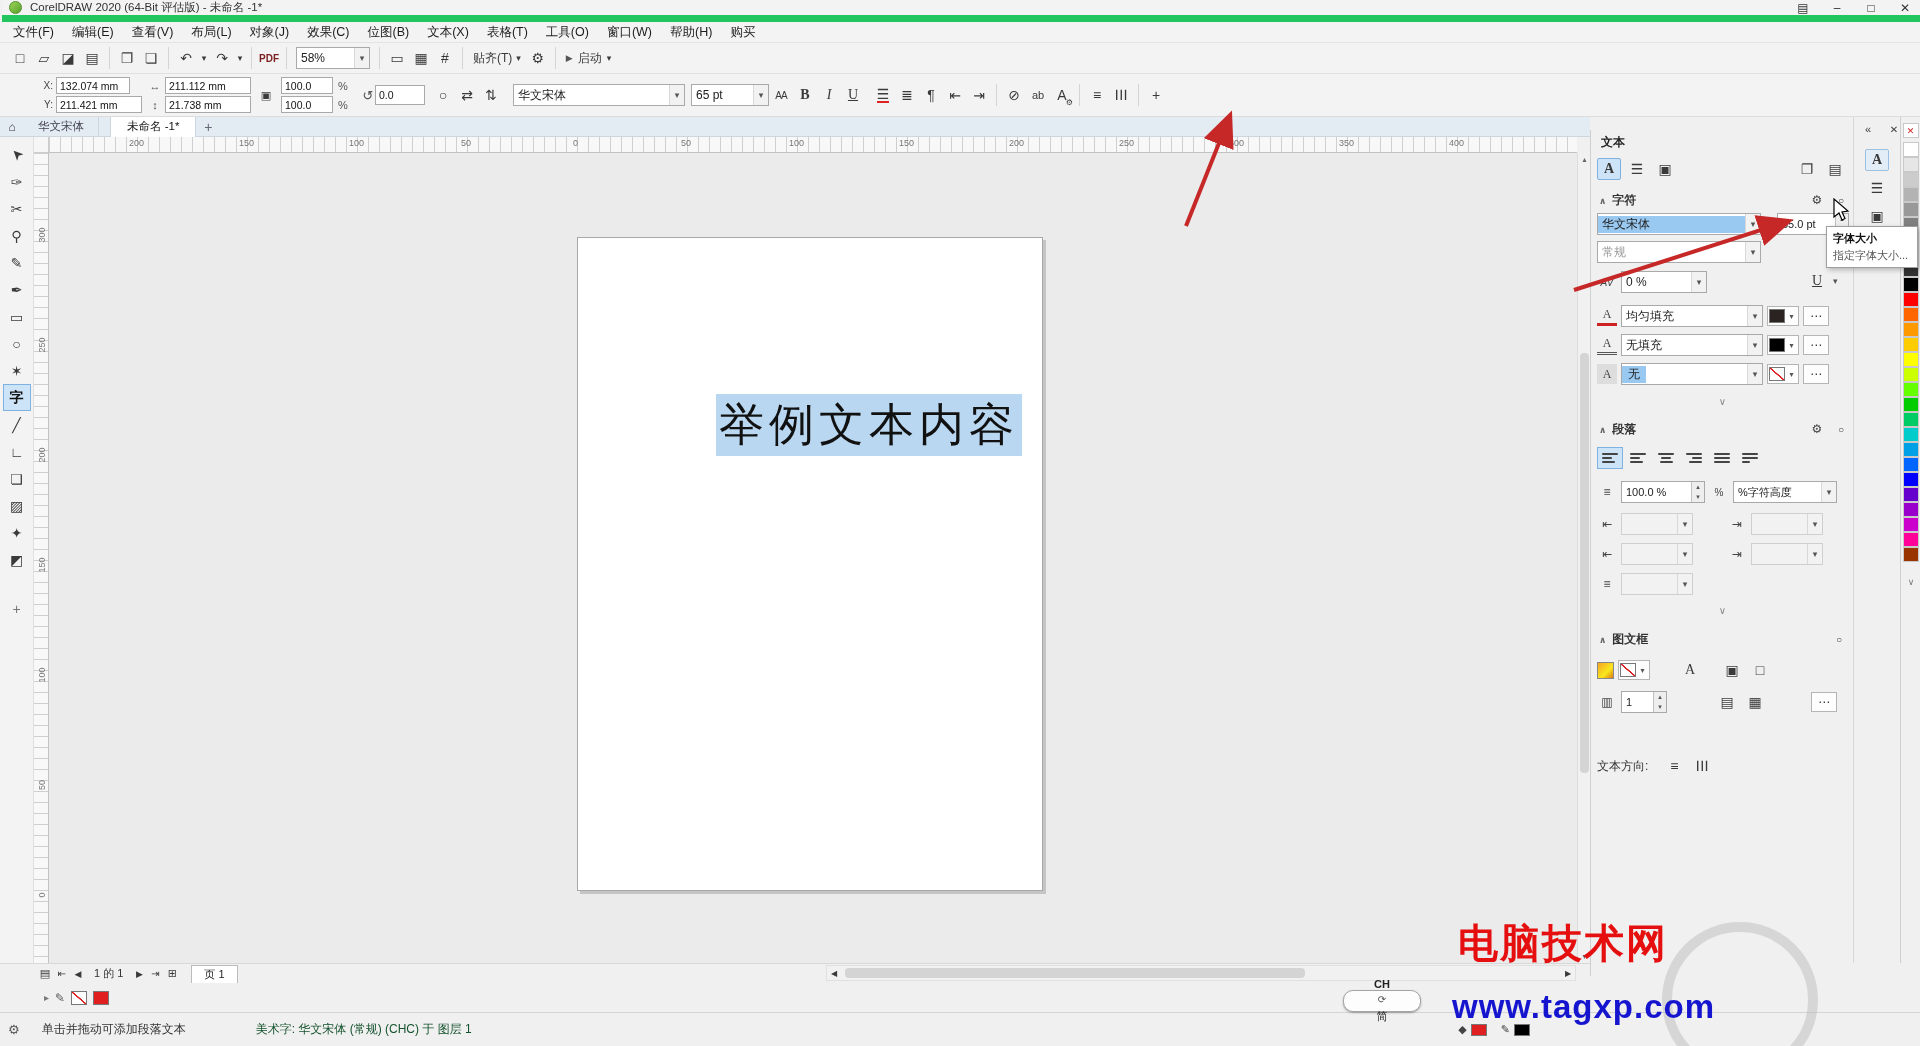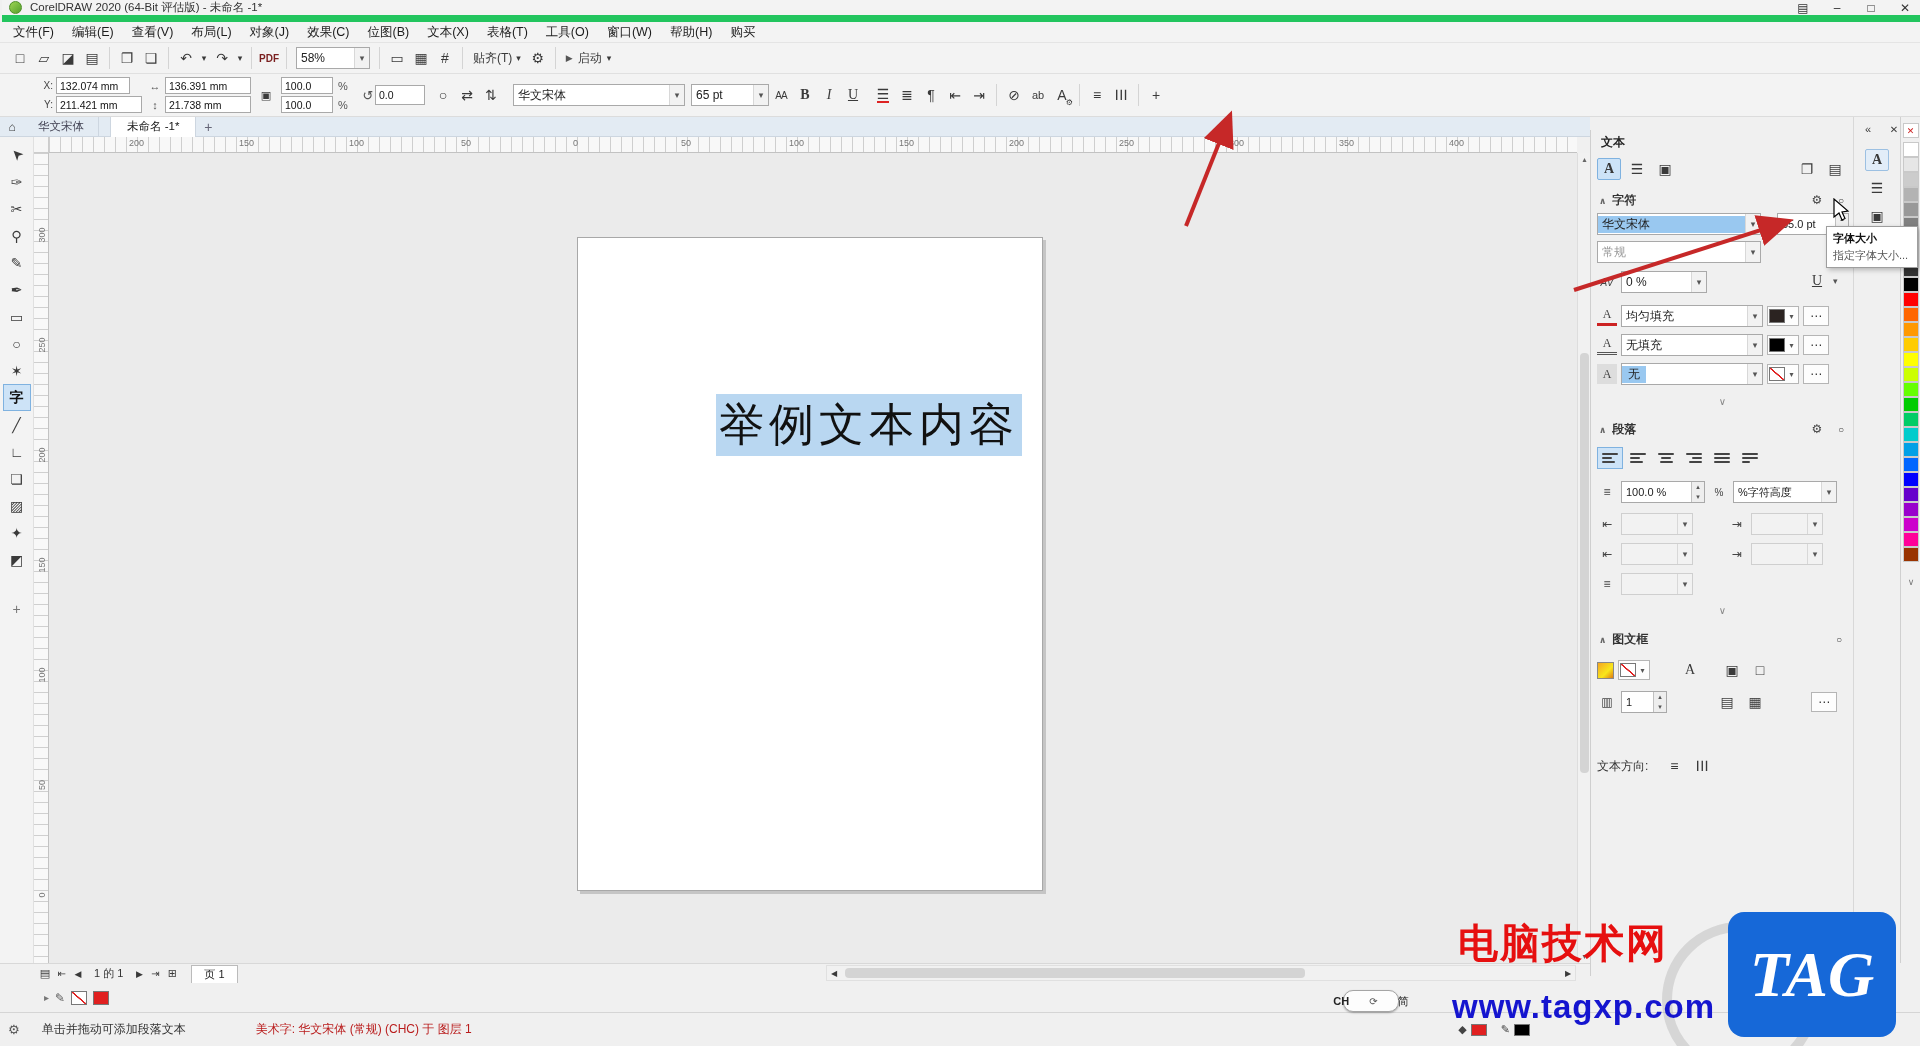--- a/index.html
+++ b/index.html
@@ -127,21 +127,21 @@
         <div class="pin" style="width:74px;">132.074 mm</div>
       </div>
       <div class="pline">
         <span class="plabel">Y:</span>
         <div class="pin" style="width:86px;">211.421 mm</div>
       </div>
     </div>
     <div class="pstack">
       <div class="pline">
         <span class="pico">↔</span>
-        <div class="pin" style="width:86px;">136.391 mm</div>
+        <div class="pin" style="width:86px;">211.112 mm</div>
       </div>
       <div class="pline">
         <span class="pico">↕</span>
         <div class="pin" style="width:86px;">21.738 mm</div>
       </div>
     </div>
     <span class="tbtn" style="font-size:11px;">▣</span>
     <div class="pstack">
       <div class="pline">
         <div class="pin" style="width:52px;">100.0</div>
@@ -564,38 +564,37 @@
   <div class="abs row" style="left:0;top:983px;width:1920px;height:29px;background:#f0f0f0;padding-left:44px;gap:6px;">
     <span style="font-size:10px;color:#777;">▸</span>
     <span style="font-size:12px;color:#555;">✎</span>
     <span class="swatch red-slash"></span>
     <span class="swatch" style="background: rgb(224, 32, 32);"></span>
   </div>
 
   <div class="abs row" style="left:0;top:1012px;width:1920px;height:34px;background:#f0f0f0;border-top:1px solid #d5d5d5;padding-left:8px;">
     <span style="font-size:13px;color:#555;margin-right:22px;">⚙</span>
     <span style="font-size:12px;color:#333;">单击并拖动可添加段落文本</span>
-    <span style="font-size:12px;color:#b91c1c;margin-left:70px;">美术字: 华文宋体 (常规) (CHC) 于 图层 1</span>
+    <span style="font-size:12px;color:#14532d;margin-left:70px;">美术字: 华文宋体 (常规) (CHC) 于 图层 1</span>
     <span style="flex:1"></span>
     <span style="font-size:11px;color:#444;margin-right:4px;">◆</span>
     <span class="swatch" style="height: 12px; background: rgb(224, 32, 32);"></span>
     <span style="font-size:11px;color:#444;margin:0 4px 0 14px;">✎</span>
     <span class="swatch" style="height: 12px; margin-right: 390px; background: rgb(0, 0, 0);"></span>
   </div>
 
-  <div class="abs row" style="left:1343px;top:990px;width:56px;height:22px;background:#fdfdfd;border:1px solid #a5a5a5;border-radius:10px;box-shadow:0 1px 2px rgba(0,0,0,0.3);justify-content:center;gap:20px;z-index:45;">
+  <div class="abs row" style="left:1343px;top:990px;width:78px;height:22px;background:#fdfdfd;border:1px solid #a5a5a5;border-radius:10px;box-shadow:0 1px 2px rgba(0,0,0,0.3);justify-content:center;gap:4px;z-index:45;flex-direction:column;">
     <span style="font-size:11px;font-weight:bold;">CH</span>
     <span style="font-size:10px;color:#555;">⟳</span>
     <span style="font-size:11px;">简</span>
   </div>
 
   <div class="abs" style="left:1662px;top:922px;width:156px;height:156px;border:10px solid rgba(175,175,175,0.4);border-radius:50%;z-index:49;"></div>
   <div class="abs" style="left:1458px;top:916px;font-size:40px;font-weight:bold;color:#e60f0f;letter-spacing:2px;z-index:51;">电脑技术网</div>
   <div class="abs" style="left:1452px;top:988px;font-size:33px;font-weight:bold;color:#1515cf;letter-spacing:1px;z-index:51;">www.tagxp.com</div>
-  <div class="abs" style="left:1728px;top:912px;width:168px;height:125px;background:#1668d8;border-radius:16px;display:flex;align-items:center;justify-content:center;color:#fff;font-size:64px;font-weight:bold;font-style:italic;font-family:'Liberation Serif',serif;z-index:52;">TAG</div>
 
   <svg class="abs" style="left:0;top:0;width:1920px;height:1046px;z-index:60;pointer-events:none;">
     <defs>
       <marker id="arrowhead" markerWidth="9" markerHeight="8" refX="7" refY="4" orient="auto">
         <path d="M0,0 L9,4 L0,8 Z" fill="#c62828"></path>
       </marker>
     </defs>
     <line x1="1186" y1="226" x2="1229" y2="118" stroke="#c62828" stroke-width="4" marker-end="url(#arrowhead)"></line>
     <line x1="1574" y1="290" x2="1786" y2="222" stroke="#c62828" stroke-width="4" marker-end="url(#arrowhead)"></line>
   </svg>

